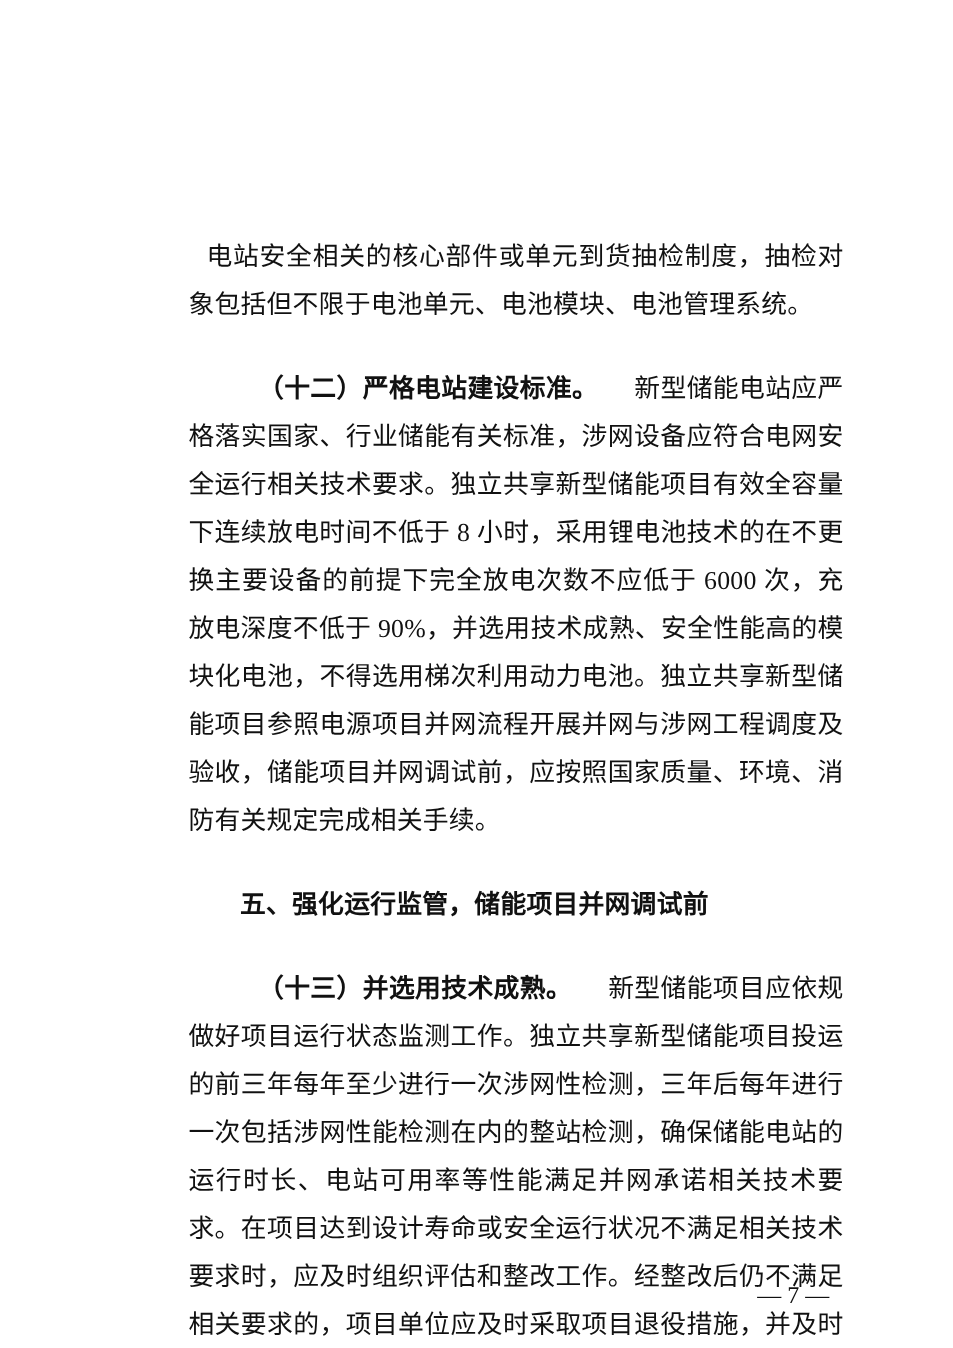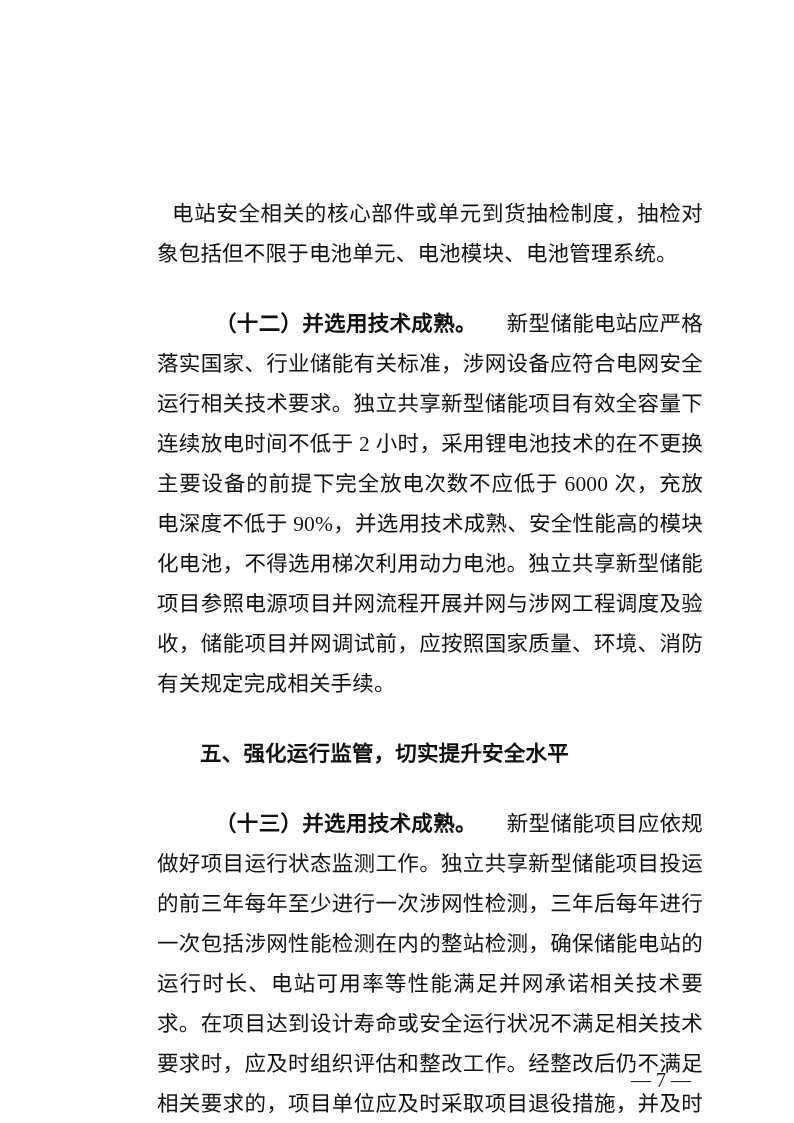--- a/index.html
+++ b/index.html
@@ -56,18 +56,18 @@
     color: #111111;
     font-family: "Liberation Serif", "DejaVu Serif", serif;
   }
 </style>
 </head>
 <body>
 
 <div class="page">
   <main class="text-block" id="paragraphs">
       <p class="para continued"><span>电站安全相关的核心部件或单元到货抽检制度，抽检对象包括但不限于电池单元、电池模块、电池管理系统。</span></p>
-      <p class="para"><span class="lead">（十二）并选用技术成熟。</span><span>新型储能电站应严格落实国家、行业储能有关标准，涉网设备应符合电网安全运行相关技术要求。独立共享新型储能项目有效全容量下连续放电时间不低于 2 小时，采用锂电池技术的在不更换主要设备的前提下完全放电次数不应低于 6000 次，充放电深度不低于 90%，并选用技术成熟、安全性能高的模块化电池，不得选用梯次利用动力电池。独立共享新型储能项目参照电源项目并网流程开展并网与涉网工程调度及验收，储能项目并网调试前，应按照国家质量、环境、消防有关规定完成相关手续。</span></p>
-      <p class="heading">五、强化运行监管，切实提升安全水平</p>
+      <p class="para"><span class="lead">（十二）严格电站建设标准。</span><span>新型储能电站应严格落实国家、行业储能有关标准，涉网设备应符合电网安全运行相关技术要求。独立共享新型储能项目有效全容量下连续放电时间不低于 8 小时，采用锂电池技术的在不更换主要设备的前提下完全放电次数不应低于 6000 次，充放电深度不低于 90%，并选用技术成熟、安全性能高的模块化电池，不得选用梯次利用动力电池。独立共享新型储能项目参照电源项目并网流程开展并网与涉网工程调度及验收，储能项目并网调试前，应按照国家质量、环境、消防有关规定完成相关手续。</span></p>
+      <p class="heading">五、强化运行监管，储能项目并网调试前</p>
       <p class="para"><span class="lead">（十三）并选用技术成熟。</span><span>新型储能项目应依规做好项目运行状态监测工作。独立共享新型储能项目投运的前三年每年至少进行一次涉网性检测，三年后每年进行一次包括涉网性能检测在内的整站检测，确保储能电站的运行时长、电站可用率等性能满足并网承诺相关技术要求。在项目达到设计寿命或安全运行状况不满足相关技术要求时，应及时组织评估和整改工作。经整改后仍不满足相关要求的，项目单位应及时采取项目退役措施，并及时报告原备案机关及其他相关单位。电网企业应加强独立共享新型储能项目性能参数的在线监控和定期评价。</span></p>
     </main>
   <span class="page-number">— 7 —</span>
 </div>
 
 </body></html>

